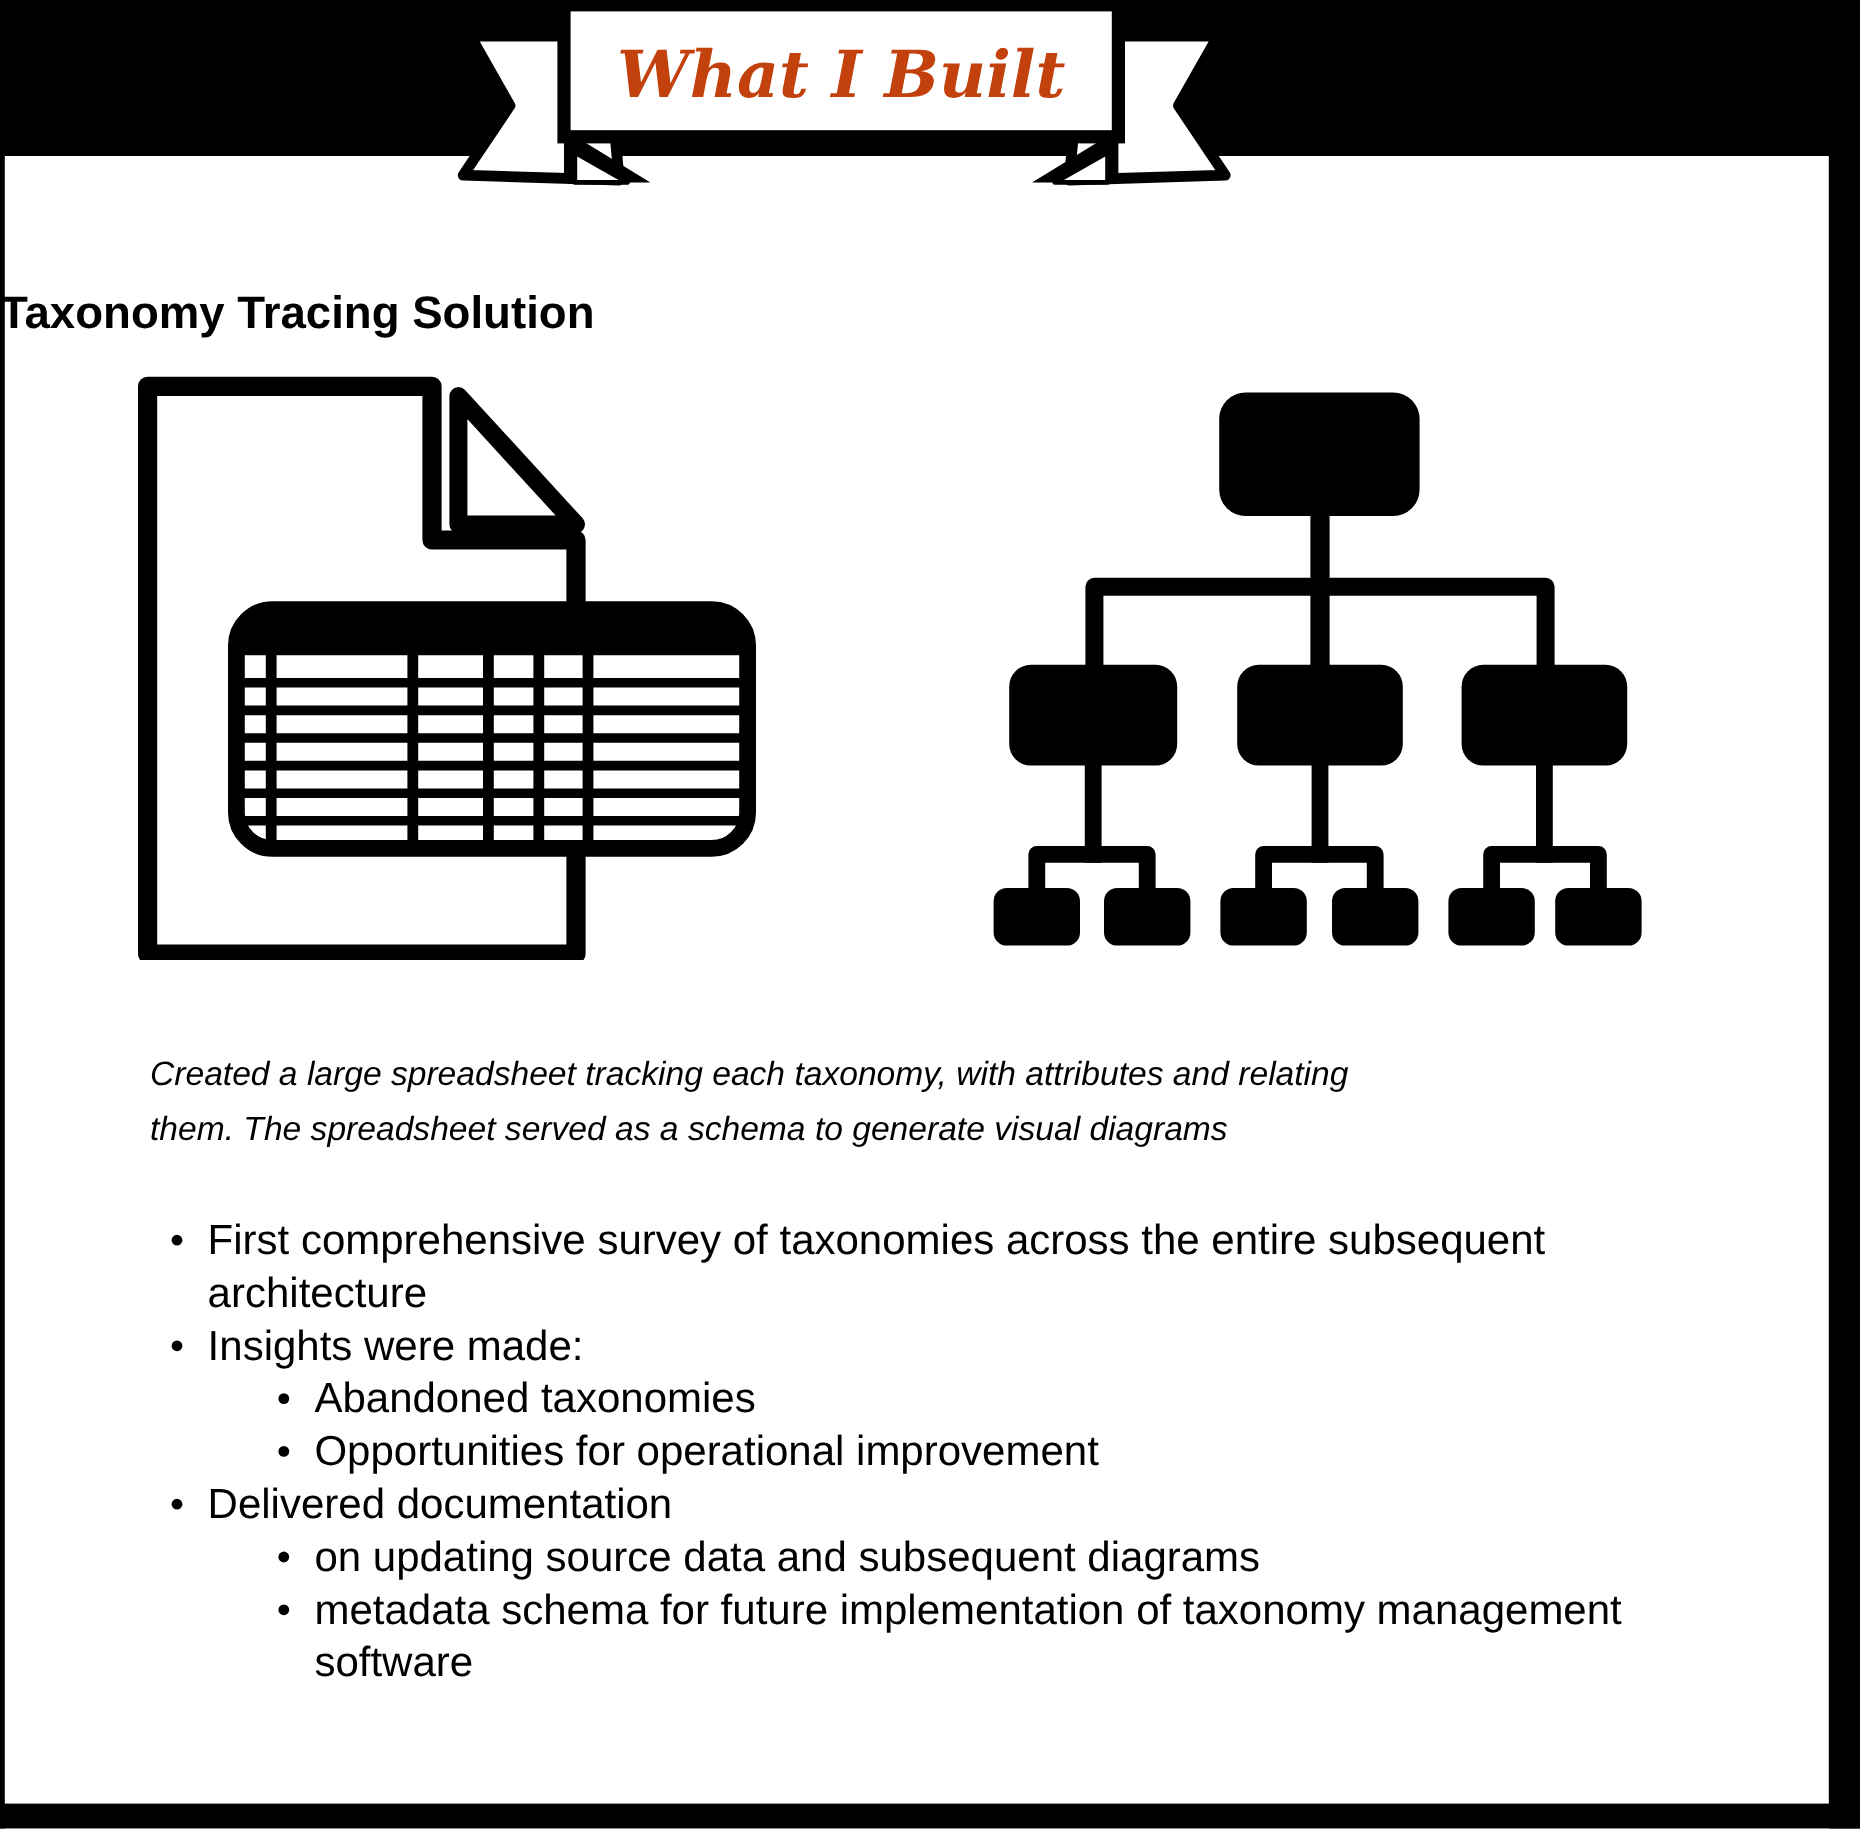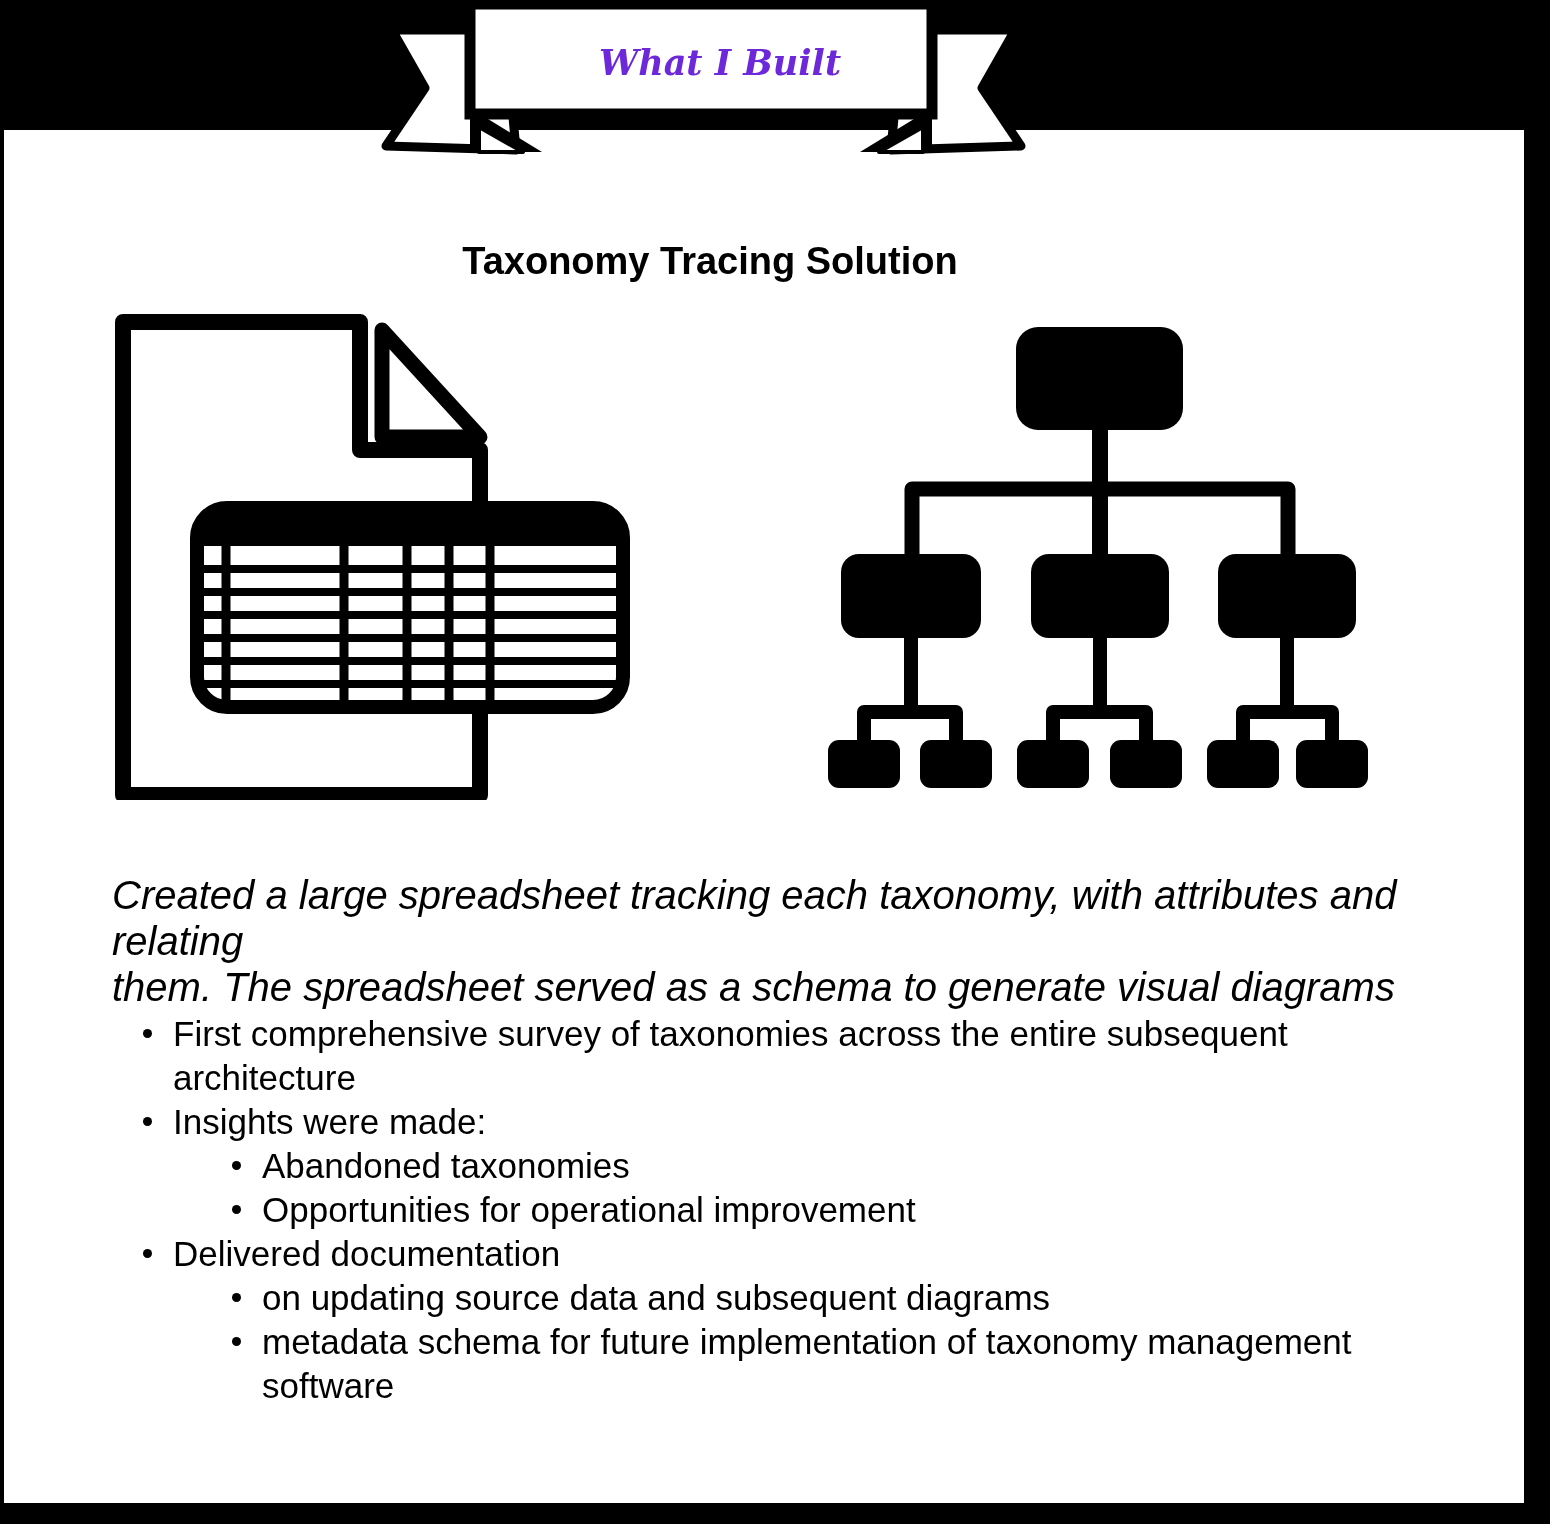--- a/index.html
+++ b/index.html
@@ -12,39 +12,38 @@
     color:#000;
   }
   
   .band-top{position:absolute;left:0;top:0;width:100%;height:130px;background:#000;}
   .border-left{position:absolute;left:0;top:0;width:4px;height:100%;background:#000;}
   .border-right{position:absolute;right:0;top:0;width:26px;height:100%;background:#000;}
   .border-bottom{position:absolute;left:0;bottom:0;width:100%;height:21px;background:#000;}
 
   .ribbon-svg{position:absolute;left:0;top:0;width:1550px;height:160px;}
   .banner-title{
-    position:absolute;left:489px;top:20px;width:462px;height:84px;
+    position:absolute;left:470px;top:20px;width:462px;height:84px;
     display:flex;align-items:center;justify-content:center;
     font-family:"DejaVu Serif", serif;font-style:italic;font-weight:600;
-    font-size:35px;color:#6d28d9;
+    font-size:54px;color:#c2410c;
   }
 
   .page-title{
     position:absolute;left:0;top:240px;width:1420px;
-    text-align:center;
     font-size:38px;font-weight:700;letter-spacing:0px;
     margin:0;
   }
 
   .icon-doc{position:absolute;left:110px;top:300px;width:530px;height:500px;}
   .icon-tree{position:absolute;left:820px;top:300px;width:560px;height:500px;}
 
   .description{
-    position:absolute;left:112px;top:872px;width:1340px;
-    font-style:italic;font-size:40px;line-height:46px;
+    position:absolute;left:125px;top:872px;width:1340px;
+    font-style:italic;font-size:28px;line-height:46px;
     white-space:pre-line;margin:0;
   }
 
   .bullets{
     position:absolute;left:141px;top:1012px;width:1260px;
     font-size:35px;line-height:44px;
   }
   .bullets ul{list-style:none;margin:0;padding:0;}
   .bullets li{position:relative;padding-left:32px;white-space:pre-line;}
   .bullets li::before{

